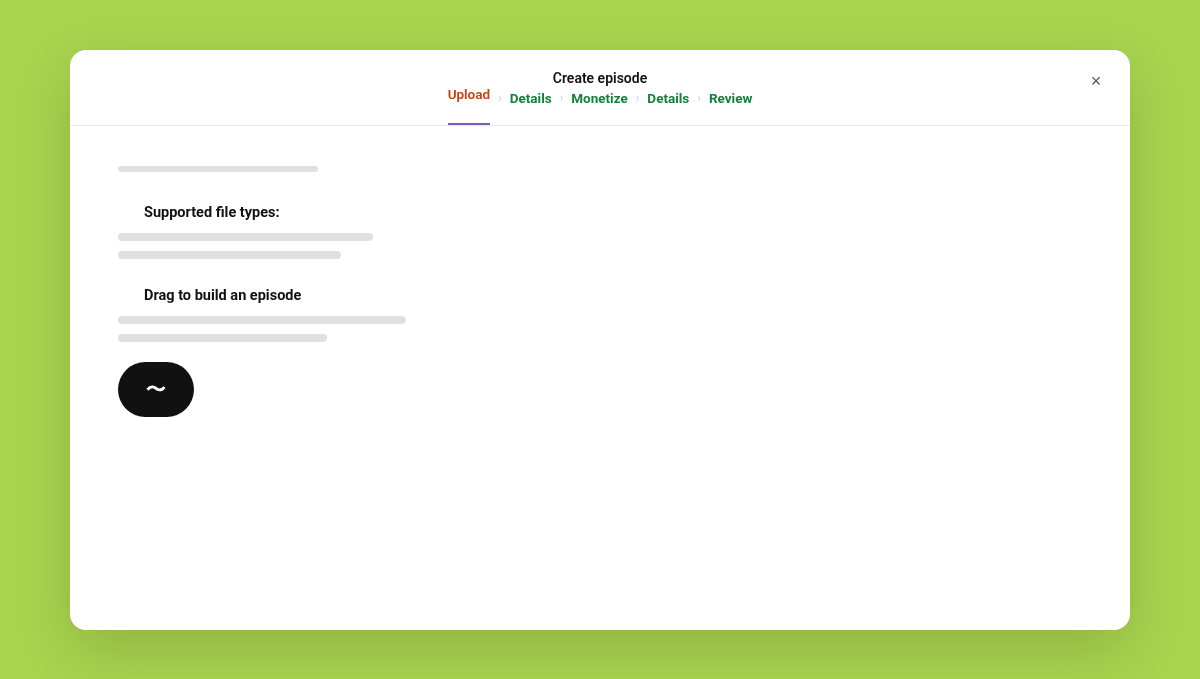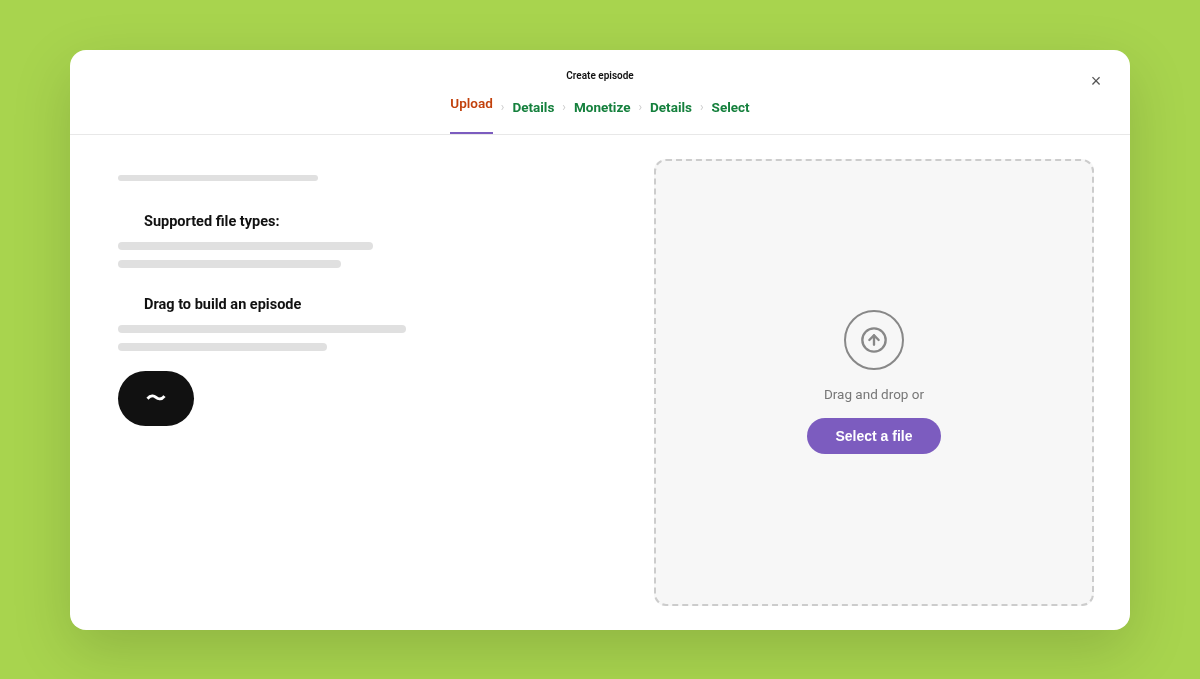--- a/index.html
+++ b/index.html
@@ -26,24 +26,24 @@
       flex-direction: column;
     }
 
     .modal-header {
       padding: 20px 24px 0;
       border-bottom: 1px solid #e8e8e8;
     }
 
     .modal-title {
       text-align: center;
-      font-size: 10px;
+      font-size: 14px;
       font-weight: 600;
       color: #111;
-      margin-bottom: 14px;
+      margin-bottom: 0;
     }
 
     .close-btn {
       position: absolute;
       top: 18px;
       right: 20px;
       background: none;
       border: none;
       cursor: pointer;
       font-size: 18px;
@@ -229,21 +229,21 @@
       <span class="step-separator">›</span>
       <div class="step">
         <span>Monetize</span>
       </div>
       <span class="step-separator">›</span>
       <div class="step">
         <span>Details</span>
       </div>
       <span class="step-separator">›</span>
       <div class="step">
-        <span>Select</span>
+        <span>Review</span>
       </div>
     </nav>
   </div>
 
   <div class="modal-body">
 
     <div class="left-panel">
       <div class="title-underline"></div>
 
       <div class="section-label">Supported file types:</div>
@@ -254,28 +254,15 @@
 
       <div class="section-label">Drag to build an episode</div>
       <div class="placeholder-line" style="width: 62%;"></div>
       <div class="placeholder-line" style="width: 45%;"></div>
 
       <button class="create-btn">
         <span class="waveform-icon">〜</span>
       </button>
     </div>
 
-    <div class="right-panel">
-      <div class="upload-zone">
-        <div class="upload-icon">
-          <svg viewBox="0 0 24 24" fill="none" stroke="currentColor" stroke-width="2" stroke-linecap="round" stroke-linejoin="round">
-            <circle cx="12" cy="12" r="10"></circle>
-            <line x1="12" y1="8" x2="12" y2="16"></line>
-            <polyline points="8 12 12 8 16 12"></polyline>
-          </svg>
-        </div>
-        <div class="drag-text">Drag and drop or</div>
-        <button class="select-file-btn">Select a file</button>
-      </div>
-    </div>
 
   </div>
 </div>
 
 </body></html>

